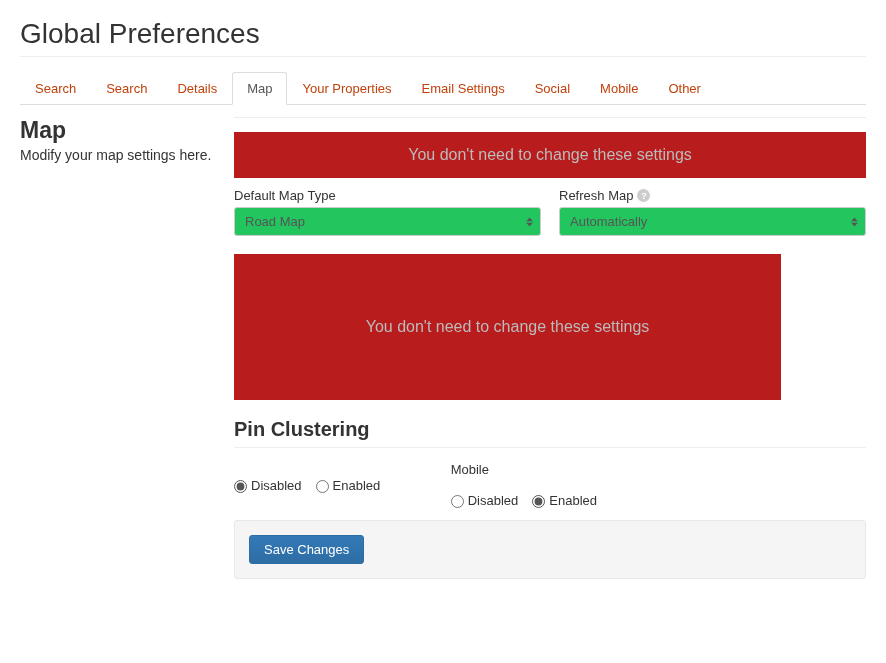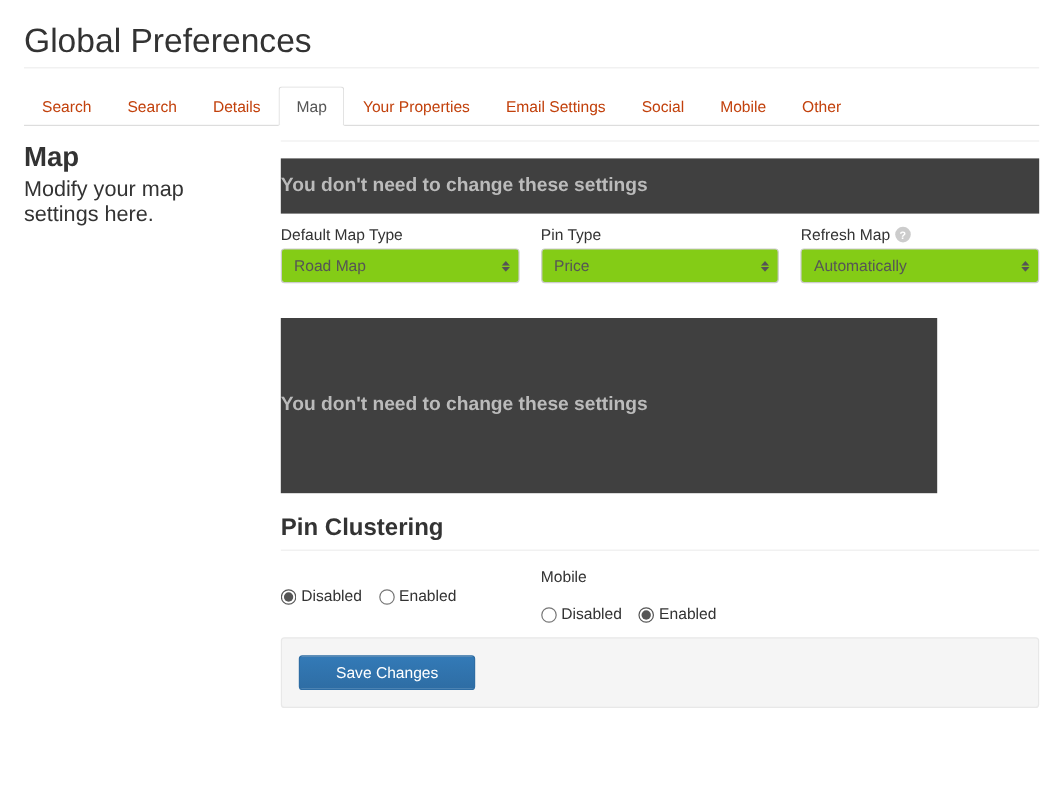--- a/index.html
+++ b/index.html
@@ -52,55 +52,55 @@
       width: 214px;
       padding-right: 16px;
     }
     .sidebar-title {
       font-size: 23px;
       font-weight: bold;
       color: #333;
       margin-bottom: 3px;
     }
     .sidebar-sub {
-      font-size: 18px;
+      font-size: 14px;
       color: #333;
     }
     .main {
       flex: 1;
     }
     .section-title {
       font-size: 20px;
       color: #333;
       margin-bottom: 6px;
     }
     .section-rule {
       border: none;
       border-top: 1px solid #eee;
       margin-bottom: 14px;
     }
     .black-banner {
-      background: #404040;
+      background: #b91c1c;
       color: #bbb;
       font-size: 16px;
+      text-align: center;
       width: 100%;
-      font-weight: bold;
     }
     .black-banner.small {
       padding: 14px 0;
     }
     .black-banner.large {
       padding: 64px 0;
       width: 547px;
     }
     .row {
       display: flex;
       gap: 18px;
       margin-top: 10px;
-      margin-bottom: 29px;
+      margin-bottom: 18px;
     }
     .row.last { margin-bottom: 12px; }
     .col {
       flex: 1;
     }
     .field-label {
       font-size: 13px;
       color: #333;
       margin-bottom: 4px;
       display: flex;
@@ -123,21 +123,21 @@
     .select {
       position: relative;
       width: 100%;
     }
     .select select {
       width: 100%;
       padding: 6px 24px 6px 10px;
       font-size: 13px;
       border: 1px solid #ccc;
       border-radius: 3px;
-      background: #84cc16;
+      background: #22c55e;
       appearance: none;
       -webkit-appearance: none;
       cursor: pointer;
       color: #555;
     }
     .select .caret {
       position: absolute;
       right: 8px;
       top: 50%;
       transform: translateY(-50%);
@@ -170,21 +170,21 @@
       border: 1px solid #e8e8e8;
       border-radius: 3px;
       padding: 14px;
     }
     .btn-primary {
       background: #337ab7;
       background: linear-gradient(#337ab7, #2e6da4);
       border: 1px solid #2e6da4;
       color: #fff;
       font-size: 13px;
-      padding: 6px 30px;
+      padding: 6px 14px;
       border-radius: 3px;
       cursor: pointer;
     }
   </style>
 </head>
 <body>
 
 <div class="container">
   <h1 class="page-title">Global Preferences</h1>
   <hr class="title-rule">
@@ -226,38 +226,20 @@
                   <polygon points="3.5,0 7,4 0,4" fill="#555"></polygon>
                 </svg>
               <svg width="7" height="4">
                   <polygon points="0,0 7,0 3.5,4" fill="#555"></polygon>
                 </svg>
             </span>
           </div>
         </div>
         <div class="col">
           <div class="field-label">
-            <span>Pin Type</span>
-          </div>
-          <div class="select">
-            <select>
-              <option>Price</option>
-            </select>
-            <span class="caret">
-              <svg width="7" height="4">
-                  <polygon points="3.5,0 7,4 0,4" fill="#555"></polygon>
-                </svg>
-              <svg width="7" height="4">
-                  <polygon points="0,0 7,0 3.5,4" fill="#555"></polygon>
-                </svg>
-            </span>
-          </div>
-        </div>
-        <div class="col">
-          <div class="field-label">
             <span>Refresh Map</span>
             <span class="help-icon">?</span>
           </div>
           <div class="select">
             <select>
               <option>Automatically</option>
             </select>
             <span class="caret">
               <svg width="7" height="4">
                   <polygon points="3.5,0 7,4 0,4" fill="#555"></polygon>

